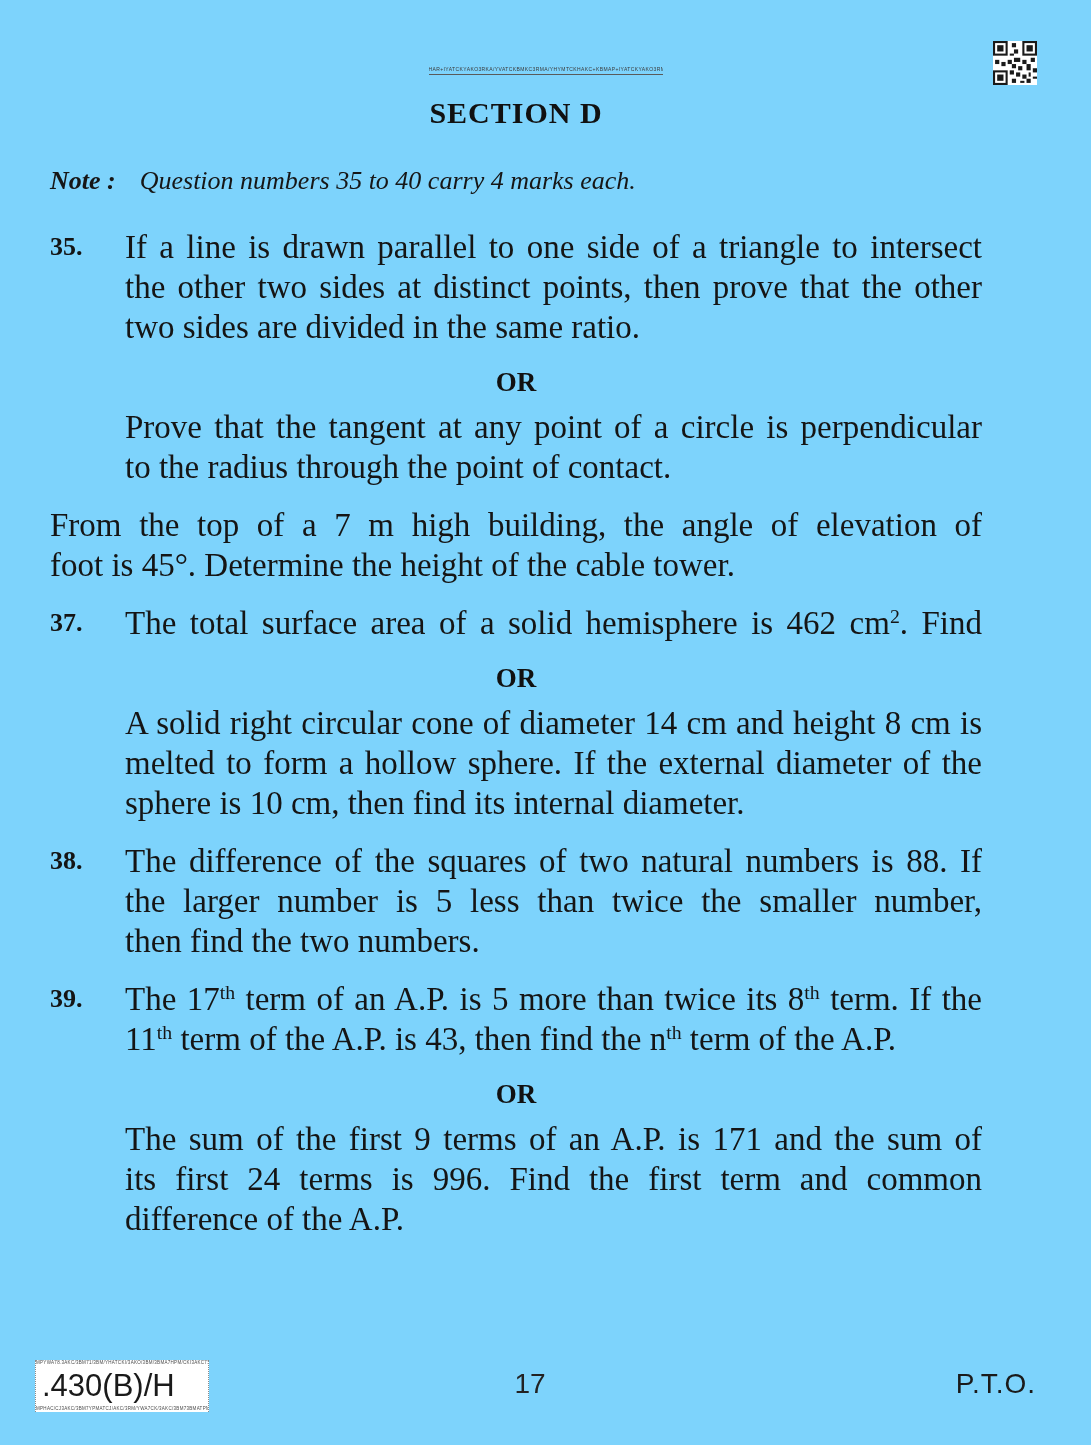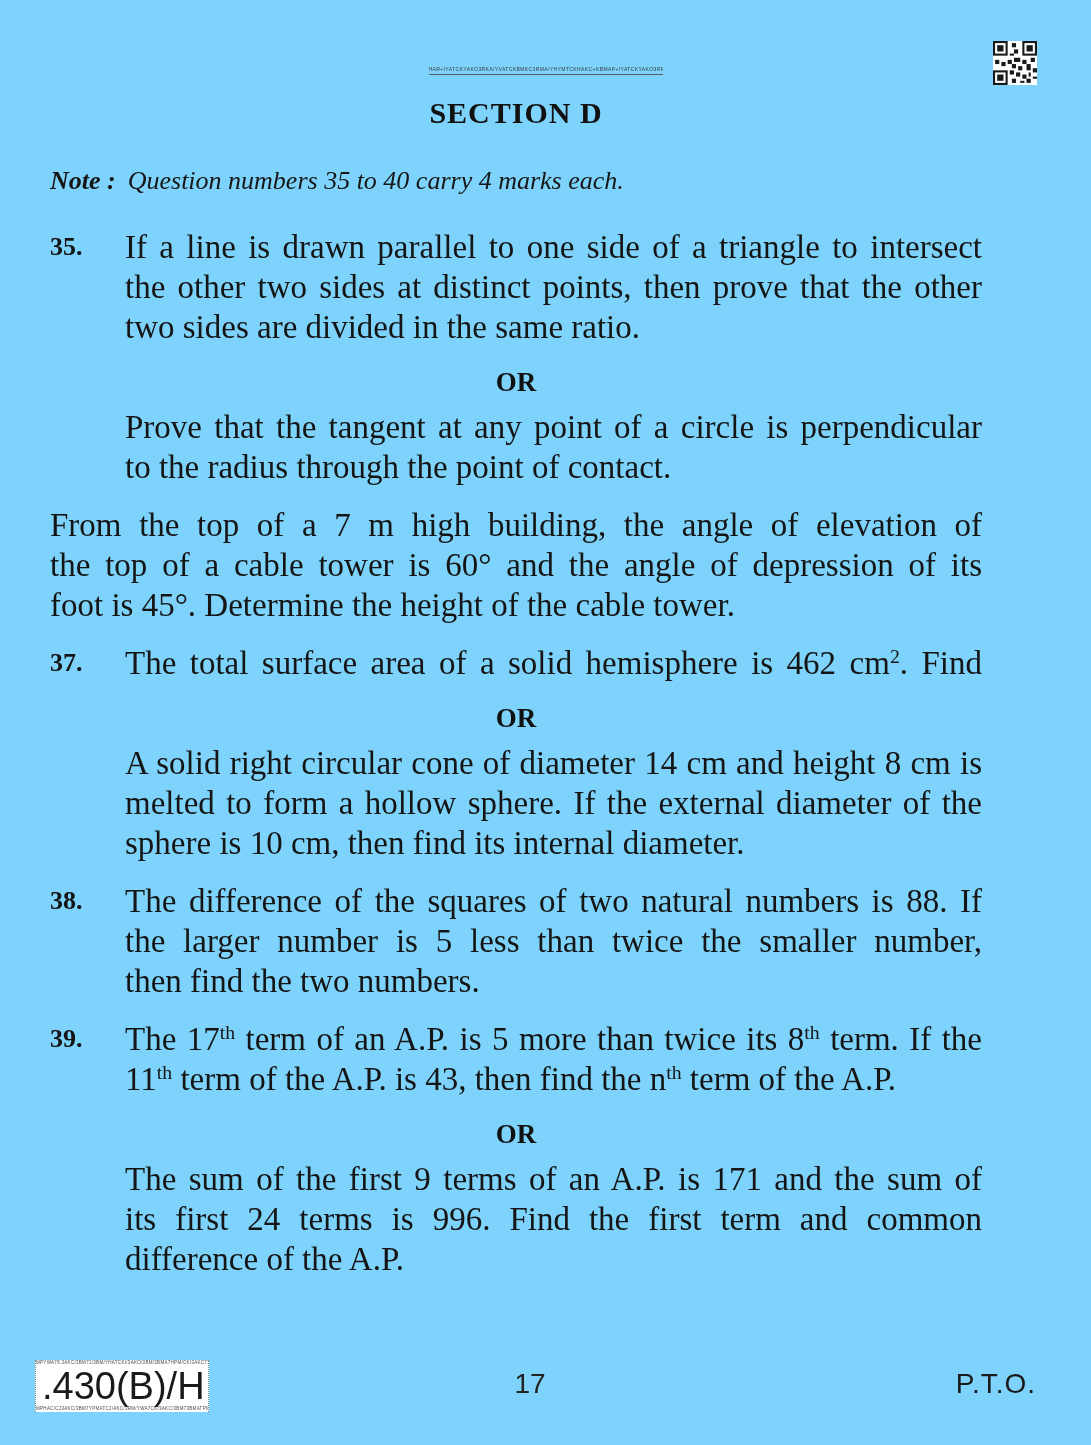--- a/index.html
+++ b/index.html
@@ -55,21 +55,21 @@
     letter-spacing: 1px;
     color: #111;
   }
   .note {
     margin: 34px 0 0 0;
     font-size: 26px;
     line-height: 32px;
     color: #161616;
   }
   .note-label { font-weight: bold; font-style: italic; margin-right: 12px; }
-  .note-text  { font-style: italic; }
+  .note-text  { font-style: italic; margin-left: 12px; }
 
   .question { display: flex; margin-top: 18px; }
   .question.first { margin-top: 30px; }
   .qnum {
     width: 75px;
     flex: 0 0 75px;
     font-weight: bold;
     font-size: 26px;
     line-height: 40px;
   }
@@ -126,21 +126,21 @@
     font-family: "Liberation Sans", sans-serif;
     font-size: 4.5px;
     line-height: 6px;
     color: #4a4a4a;
     white-space: nowrap;
     overflow: hidden;
     letter-spacing: 0.3px;
   }
   .paper-code {
     font-family: "Liberation Sans", sans-serif;
-    font-size: 38px;
+    font-size: 31px;
     line-height: 38px;
     padding: 1px 6px;
     color: #1a1a1a;
   }
   .page-number {
     position: absolute;
     top: 1368px;
     left: 0;
     width: 1060px;
     text-align: center;
@@ -225,21 +225,20 @@
     <div class="or-label">OR</div>
 
     <div class="alt">
       <div class="qline j">Prove that the tangent at any point of a circle is perpendicular</div>
       <div class="qline">to the radius through the point of contact.</div>
     </div>
 
     <section class="question">
       <div class="qbody">
         <div class="qline j">From the top of a 7 m high building, the angle of elevation of</div>
-        <div class="qline j">the top of a cable tower is 60° and the angle of depression of its</div>
         <div class="qline">foot is 45°. Determine the height of the cable tower.</div>
       </div>
     </section>
 
     <section class="question">
       <div class="qnum">37.</div>
       <div class="qbody">
         <div class="qline j"><span>The total surface area of a solid hemisphere is 462 cm</span><sup class="sup">2</sup><span>. Find</span></div>
       </div>
     </section>

